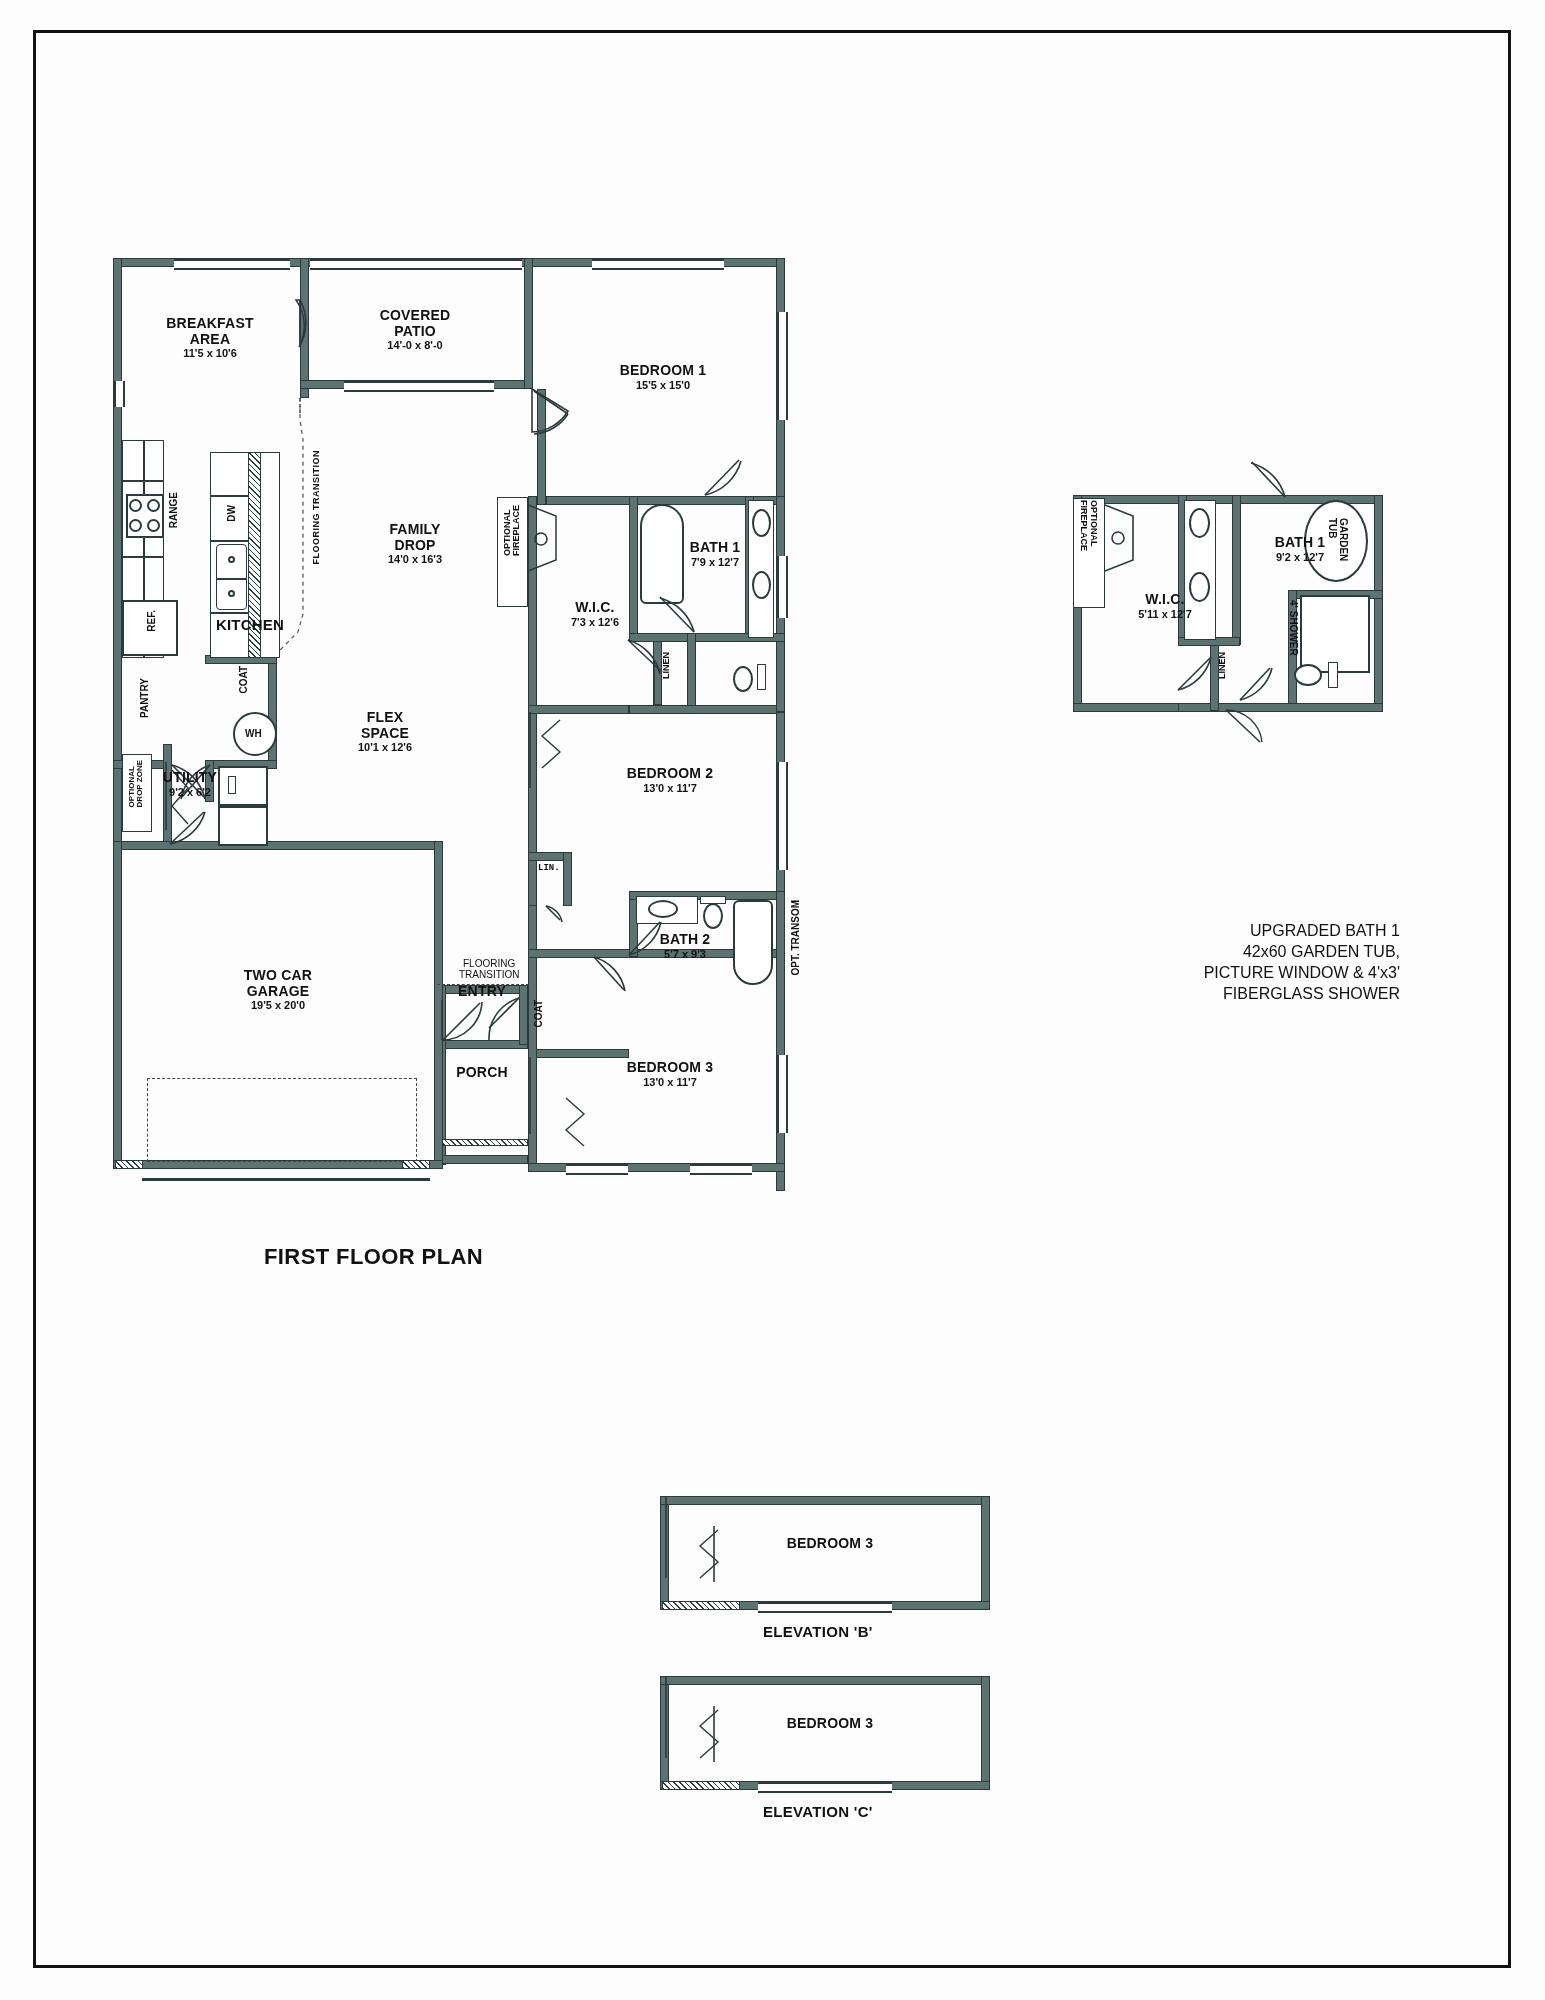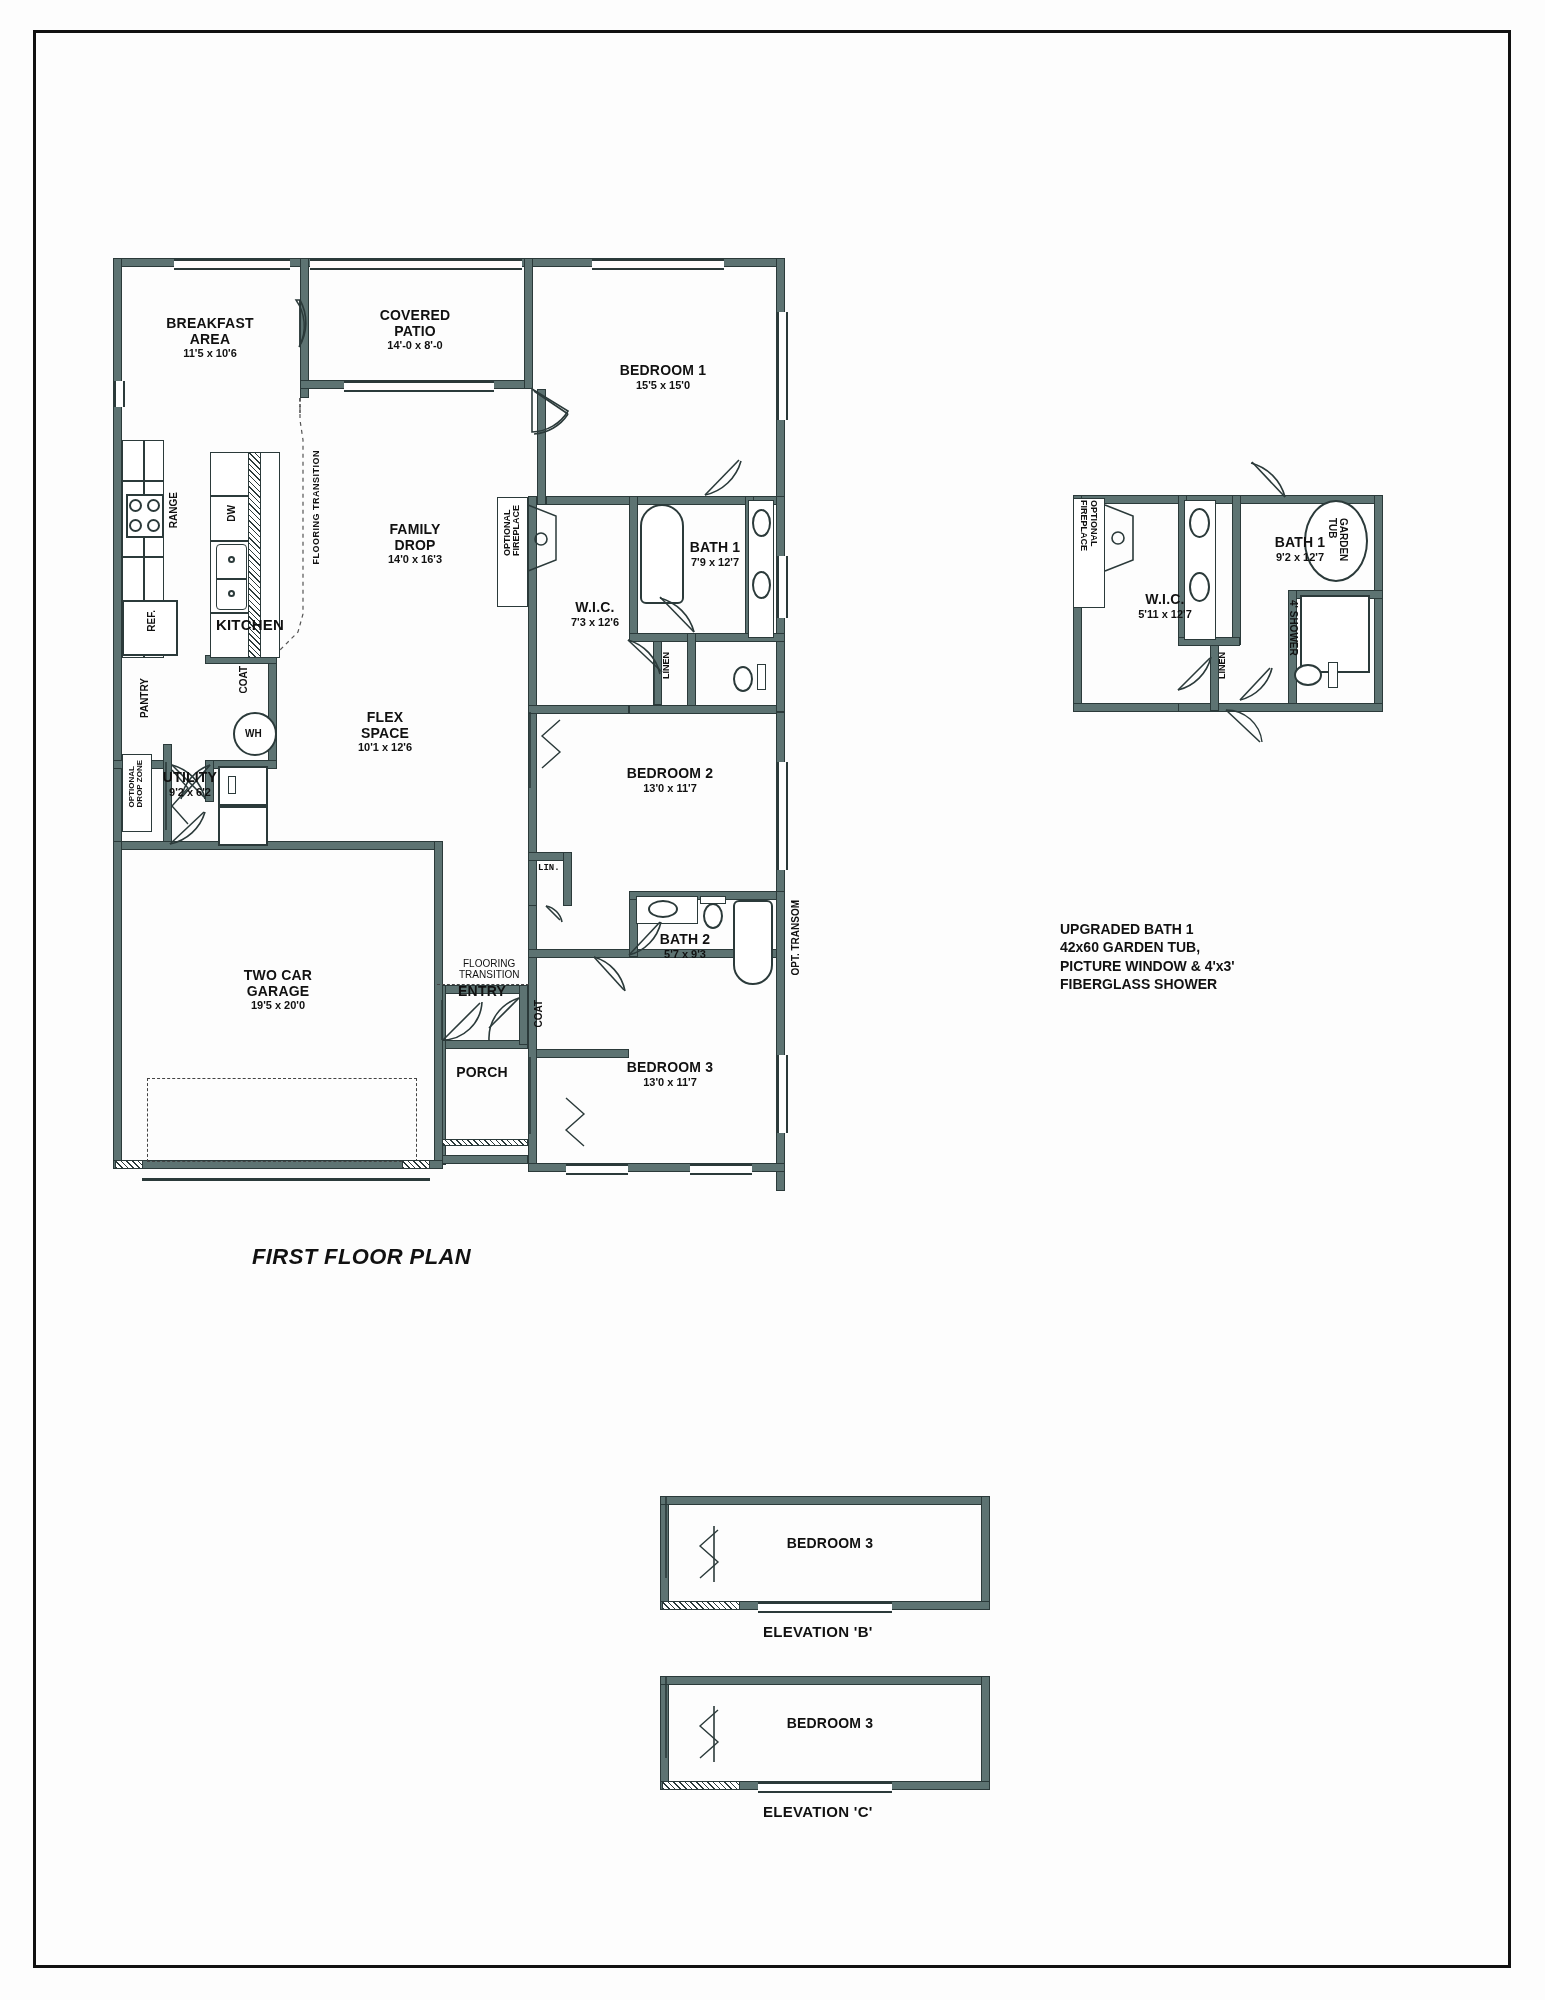--- a/index.html
+++ b/index.html
@@ -20,21 +20,21 @@
   .rl-name{font-size:14px;letter-spacing:.2px;}
   .rl-dim{font-size:11px;letter-spacing:0;}
   .tiny{position:absolute;font-size:9px;font-weight:bold;color:#111;white-space:nowrap;line-height:1.1;}
   .vert{writing-mode:vertical-rl;transform:rotate(180deg);}
   .vert2{writing-mode:vertical-rl;}
   .box{position:absolute;border:2px solid #2b3a3a;box-sizing:border-box;background:#fff;}
   .boxthin{position:absolute;border:1px solid #2b3a3a;box-sizing:border-box;background:#fff;}
   .oval{position:absolute;border:2px solid #2b3a3a;border-radius:50%;box-sizing:border-box;background:#fff;}
   .dash{position:absolute;border-top:1px dashed #444;}
   .dashbox{position:absolute;border:1px dashed #444;box-sizing:border-box;}
-  .caption{position:absolute;text-align:left;font-weight:bold;font-size:14px;line-height:1.32;white-space:nowrap;}
+  .caption{position:absolute;text-align:right;font-weight:normal;font-size:16px;line-height:1.32;white-space:nowrap;}
   .plan-title{position:absolute;font-weight:bold;font-size:22px;letter-spacing:.4px;}
   .elev-label{position:absolute;font-weight:bold;font-size:15px;letter-spacing:.3px;white-space:nowrap;}
   svg.ov{position:absolute;left:0;top:0;width:1545px;height:2000px;pointer-events:none;}
   .hatch{position:absolute;background:repeating-linear-gradient(45deg,#2b3a3a 0px,#2b3a3a 1px,#fff 1px,#fff 4px);border:1px solid #2b3a3a;box-sizing:border-box;}
   .win{position:absolute;background:#fff;border-top:2px solid #2b3a3a;border-bottom:2px solid #2b3a3a;}
   .winV{position:absolute;background:#fff;border-left:2px solid #2b3a3a;border-right:2px solid #2b3a3a;}
 </style>
 </head>
 <body>
 
@@ -323,21 +323,21 @@
 
   <div class="room-label" style="left:436px;top:1065px;width:92px;">
     <div class="rl-name">PORCH</div>
   </div>
 
   <div class="room-label" style="left:590px;top:1060px;width:160px;">
     <div class="rl-name">BEDROOM 3</div>
     <div class="rl-dim">13'0 x 11'7</div>
   </div>
 
-  <div class="plan-title" style="left:252px;top:1244px;font-style:italic;">FIRST FLOOR PLAN</div>
+  <div class="plan-title" style="left:264px;top:1244px;">FIRST FLOOR PLAN</div>
 
   <div class="wall wallH" style="left:1073px;top:495px;width:310px;"></div>
   <div class="wall wallV" style="left:1073px;top:495px;height:216px;"></div>
   <div class="wall wallH" style="left:1073px;top:703px;width:310px;"></div>
   <div class="wall wallV" style="left:1374px;top:495px;height:216px;"></div>
   <div class="wall wallV" style="left:1232px;top:495px;height:150px;"></div>
   <div class="wall wallV" style="left:1178px;top:495px;height:150px;"></div>
   <div class="wall wallH" style="left:1178px;top:637px;width:62px;"></div>
   <div class="wall wallH" style="left:1295px;top:590px;width:88px;"></div>
   <div class="wall wallV" style="left:1288px;top:590px;height:121px;"></div>

